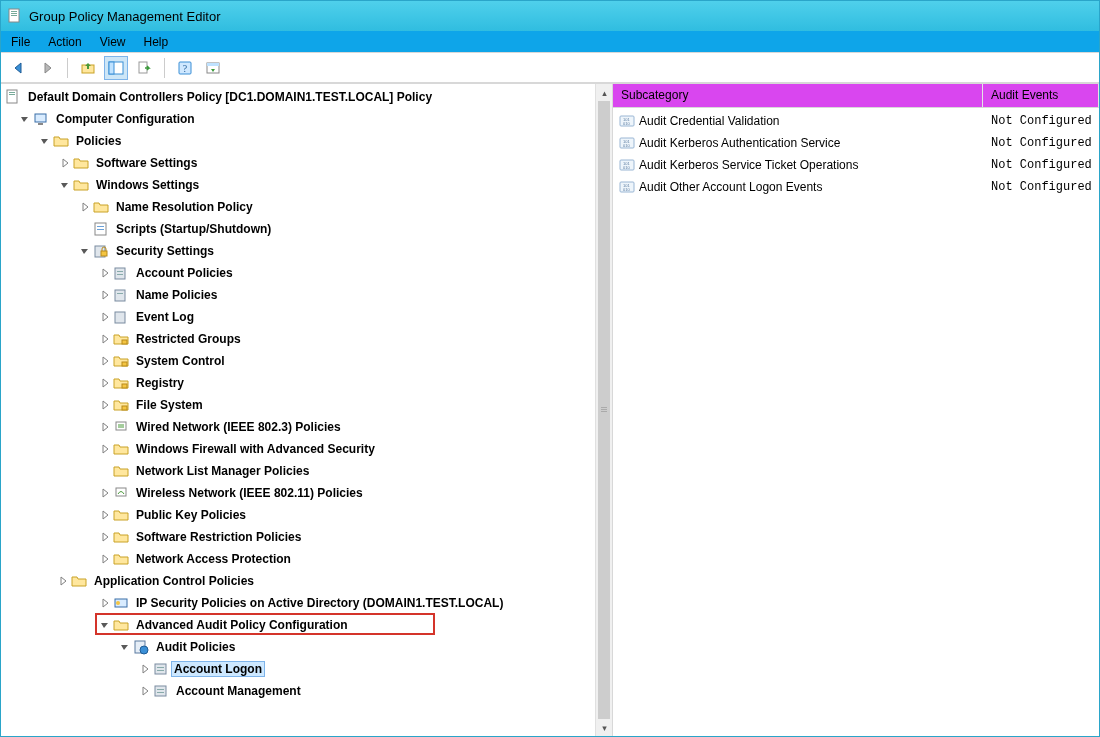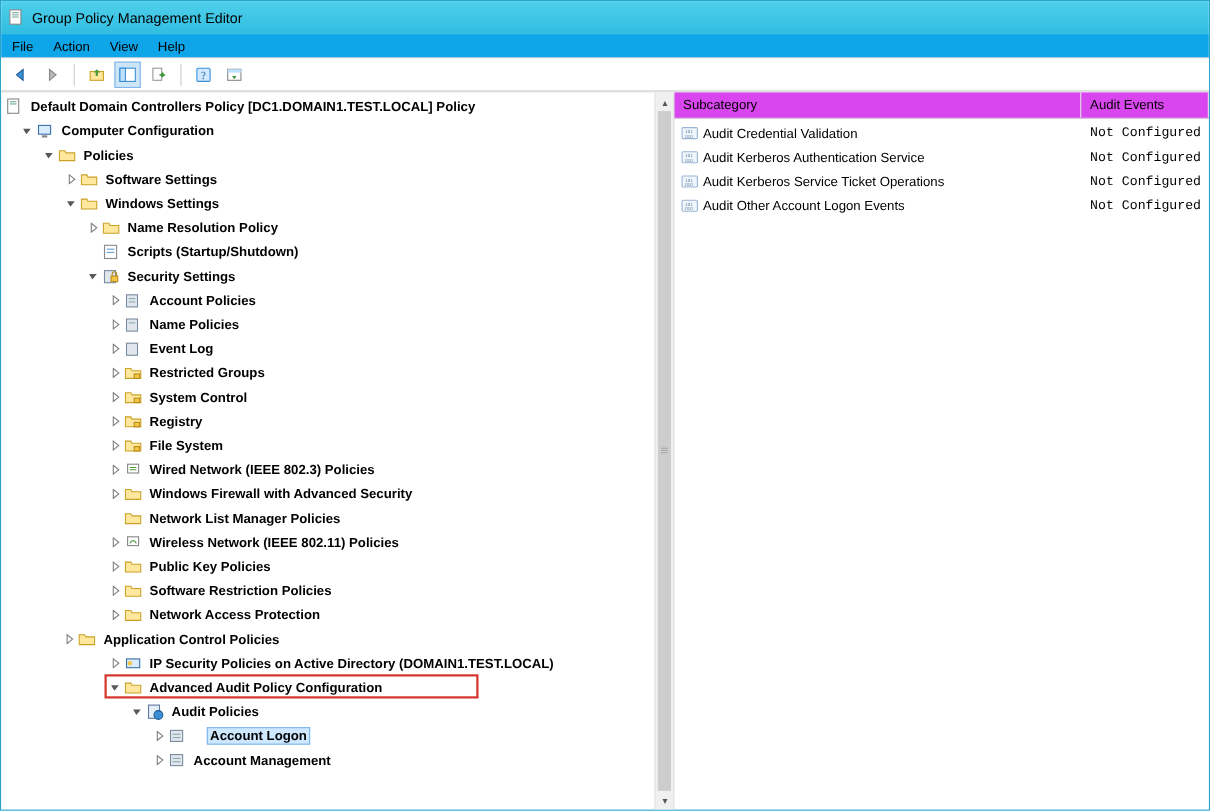--- a/index.html
+++ b/index.html
@@ -150,21 +150,21 @@
     display: flex;
     align-items: center;
     height: 22px;
     white-space: nowrap;
     padding-left: 4px;
   }
   .tree-row.selected .label {
     background: #cde8ff;
     border: 1px solid #7eb4ea;
     padding: 0 2px;
-    margin-left: 19px;
+    margin-left: 2px;
   }
   .tree-row .label {
     margin-left: 4px;
     padding: 1px 3px;
   }
   .red-box {
     position: absolute;
     border: 2px solid #d4342a;
     pointer-events: none;
   }

